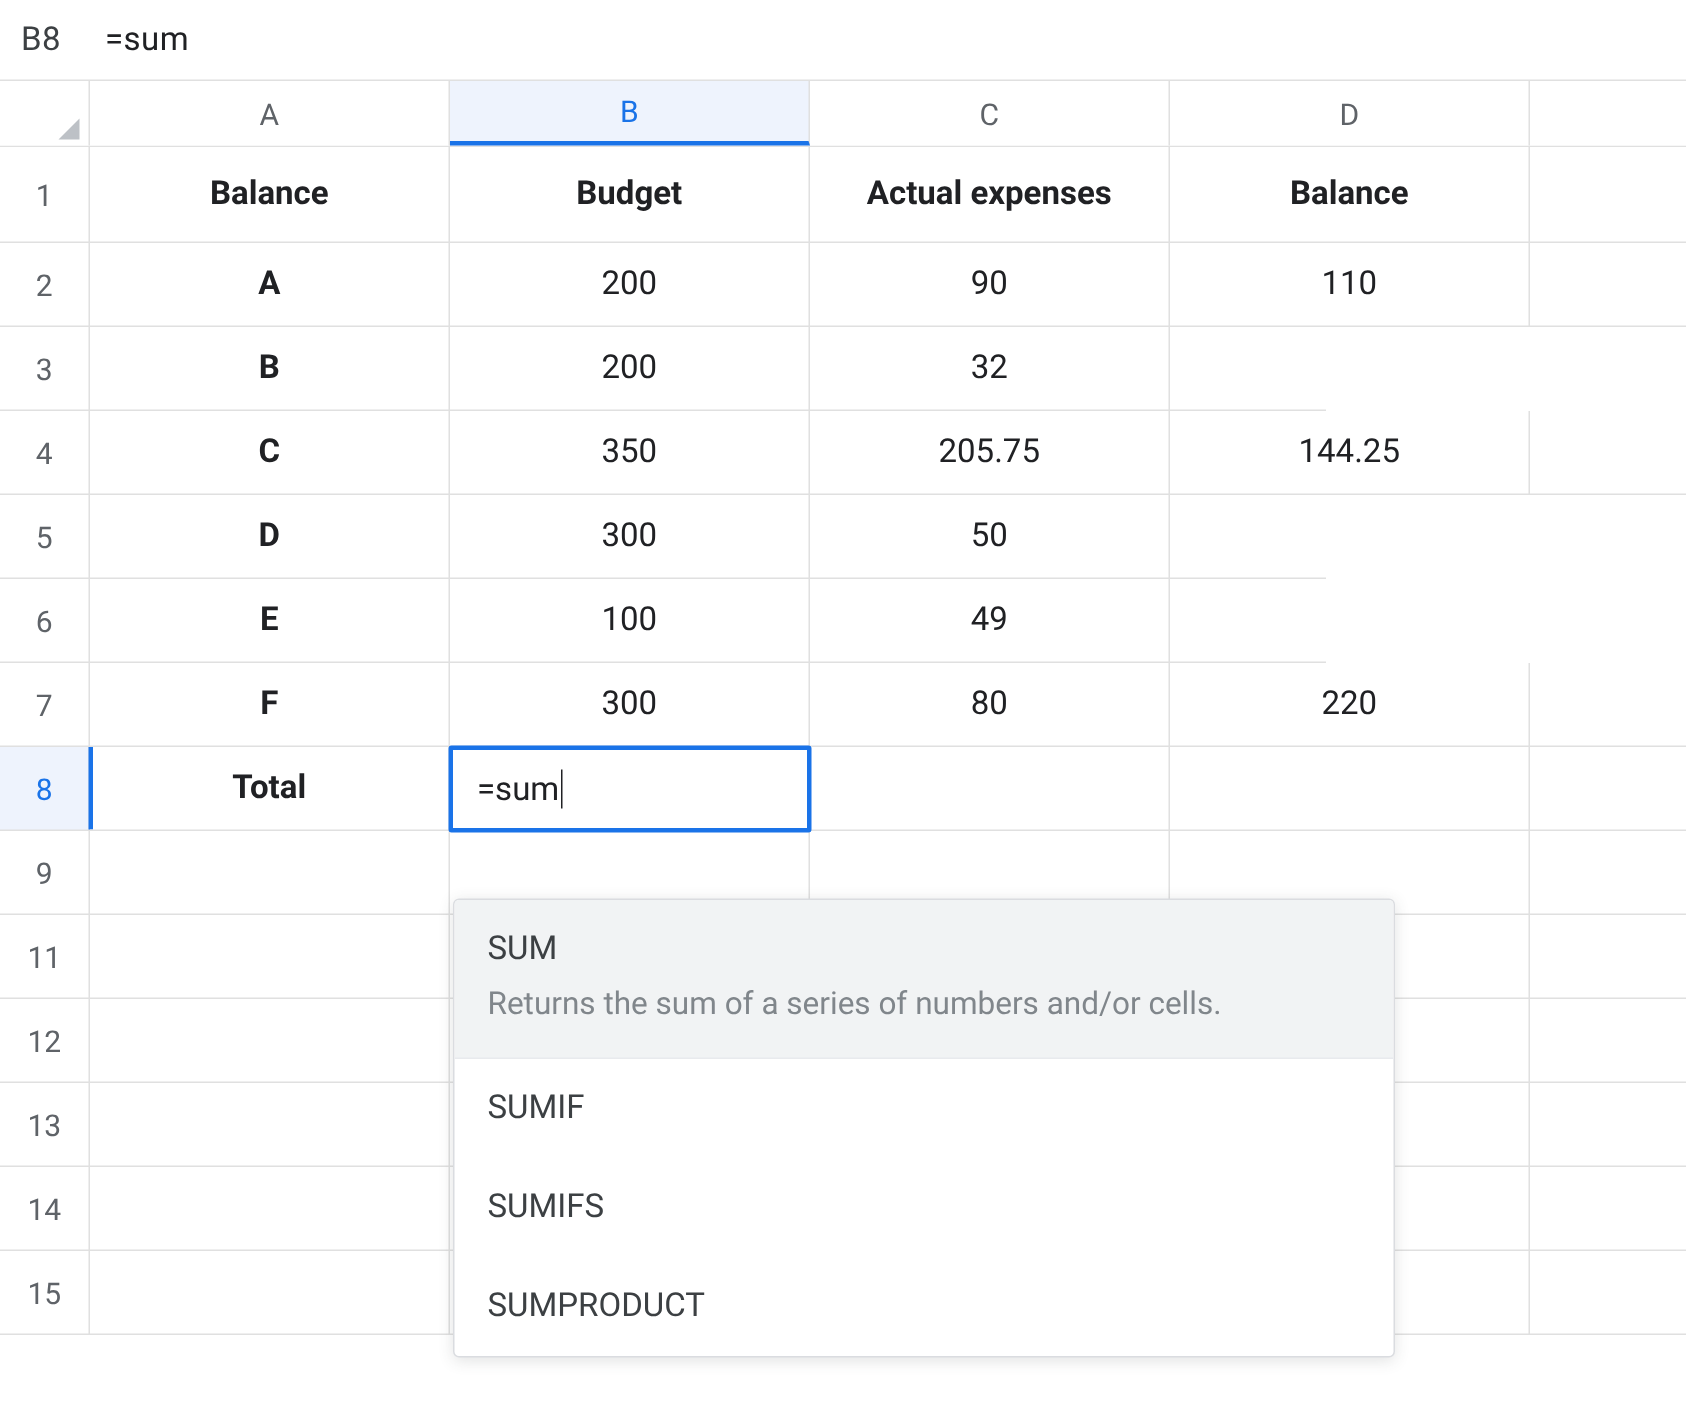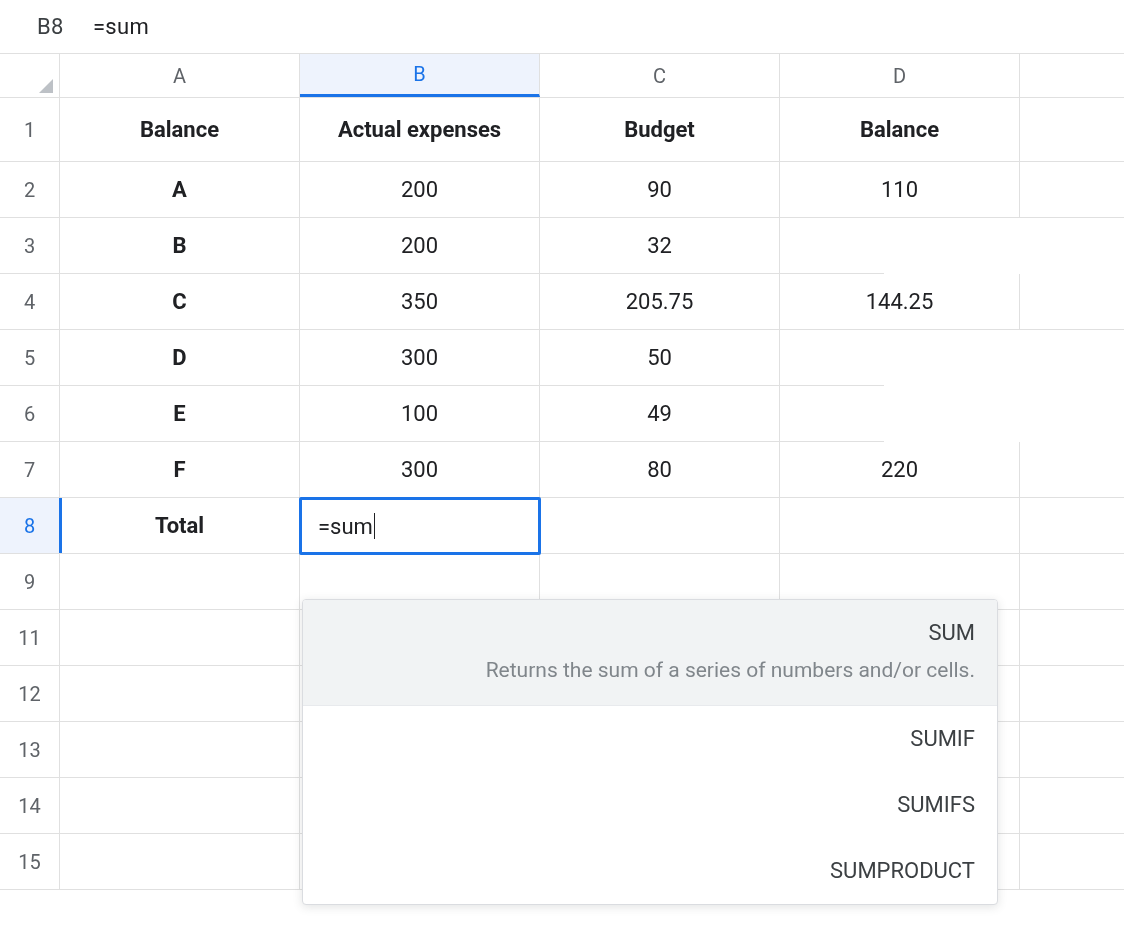--- a/index.html
+++ b/index.html
@@ -13,21 +13,20 @@
     overflow: hidden;
   }
 
   
   .formula-bar {
     display: flex;
     align-items: center;
     height: 54px;
     border-bottom: 1px solid #e0e0e0;
     font-size: 22px;
-    padding-left: 23px;
   }
   .namebox {
     width: 60px;
     padding-left: 14px;
     color: #3c4043;
     font-weight: 400;
     letter-spacing: 0.3px;
   }
   .formula-input {
     flex: 1;
@@ -148,28 +147,27 @@
     vertical-align: middle;
     animation: blink 1.1s step-end infinite;
   }
   @keyframes blink { 50% { opacity: 0; } }
 
   
   .autocomplete {
     position: absolute;
     left: 302px;
     top: 545px;
-    width: 696px;
+    width: 628px;
     background: #fff;
     border: 1px solid #dadce0;
     border-radius: 4px;
     box-shadow: 0 2px 10px rgba(60,64,67,.15);
     z-index: 20;
     overflow: hidden;
-    text-align: right;
   }
   .ac-item {
     padding: 20px 22px;
     font-size: 22px;
     color: #3c4043;
     cursor: pointer;
     border-bottom: 1px solid transparent;
   }
   .ac-item.selected {
     background: #f1f3f4;
@@ -204,22 +202,22 @@
     <div class="col-header">A</div>
     <div class="col-header active">B</div>
     <div class="col-header">C</div>
     <div class="col-header">D</div>
     <div class="col-header e"></div>
   </div>
 
   <div class="row header-row">
     <div class="row-header">1</div>
     <div class="cell bold">Balance</div>
+    <div class="cell bold">Budget</div>
     <div class="cell bold">Actual expenses</div>
-    <div class="cell bold">Budget</div>
     <div class="cell bold">Balance</div>
     <div class="cell e"></div>
   </div>
 
   <div class="row">
     <div class="row-header">2</div>
     <div class="cell bold">A</div>
     <div class="cell">200</div>
     <div class="cell">90</div>
     <div class="cell">110</div>

